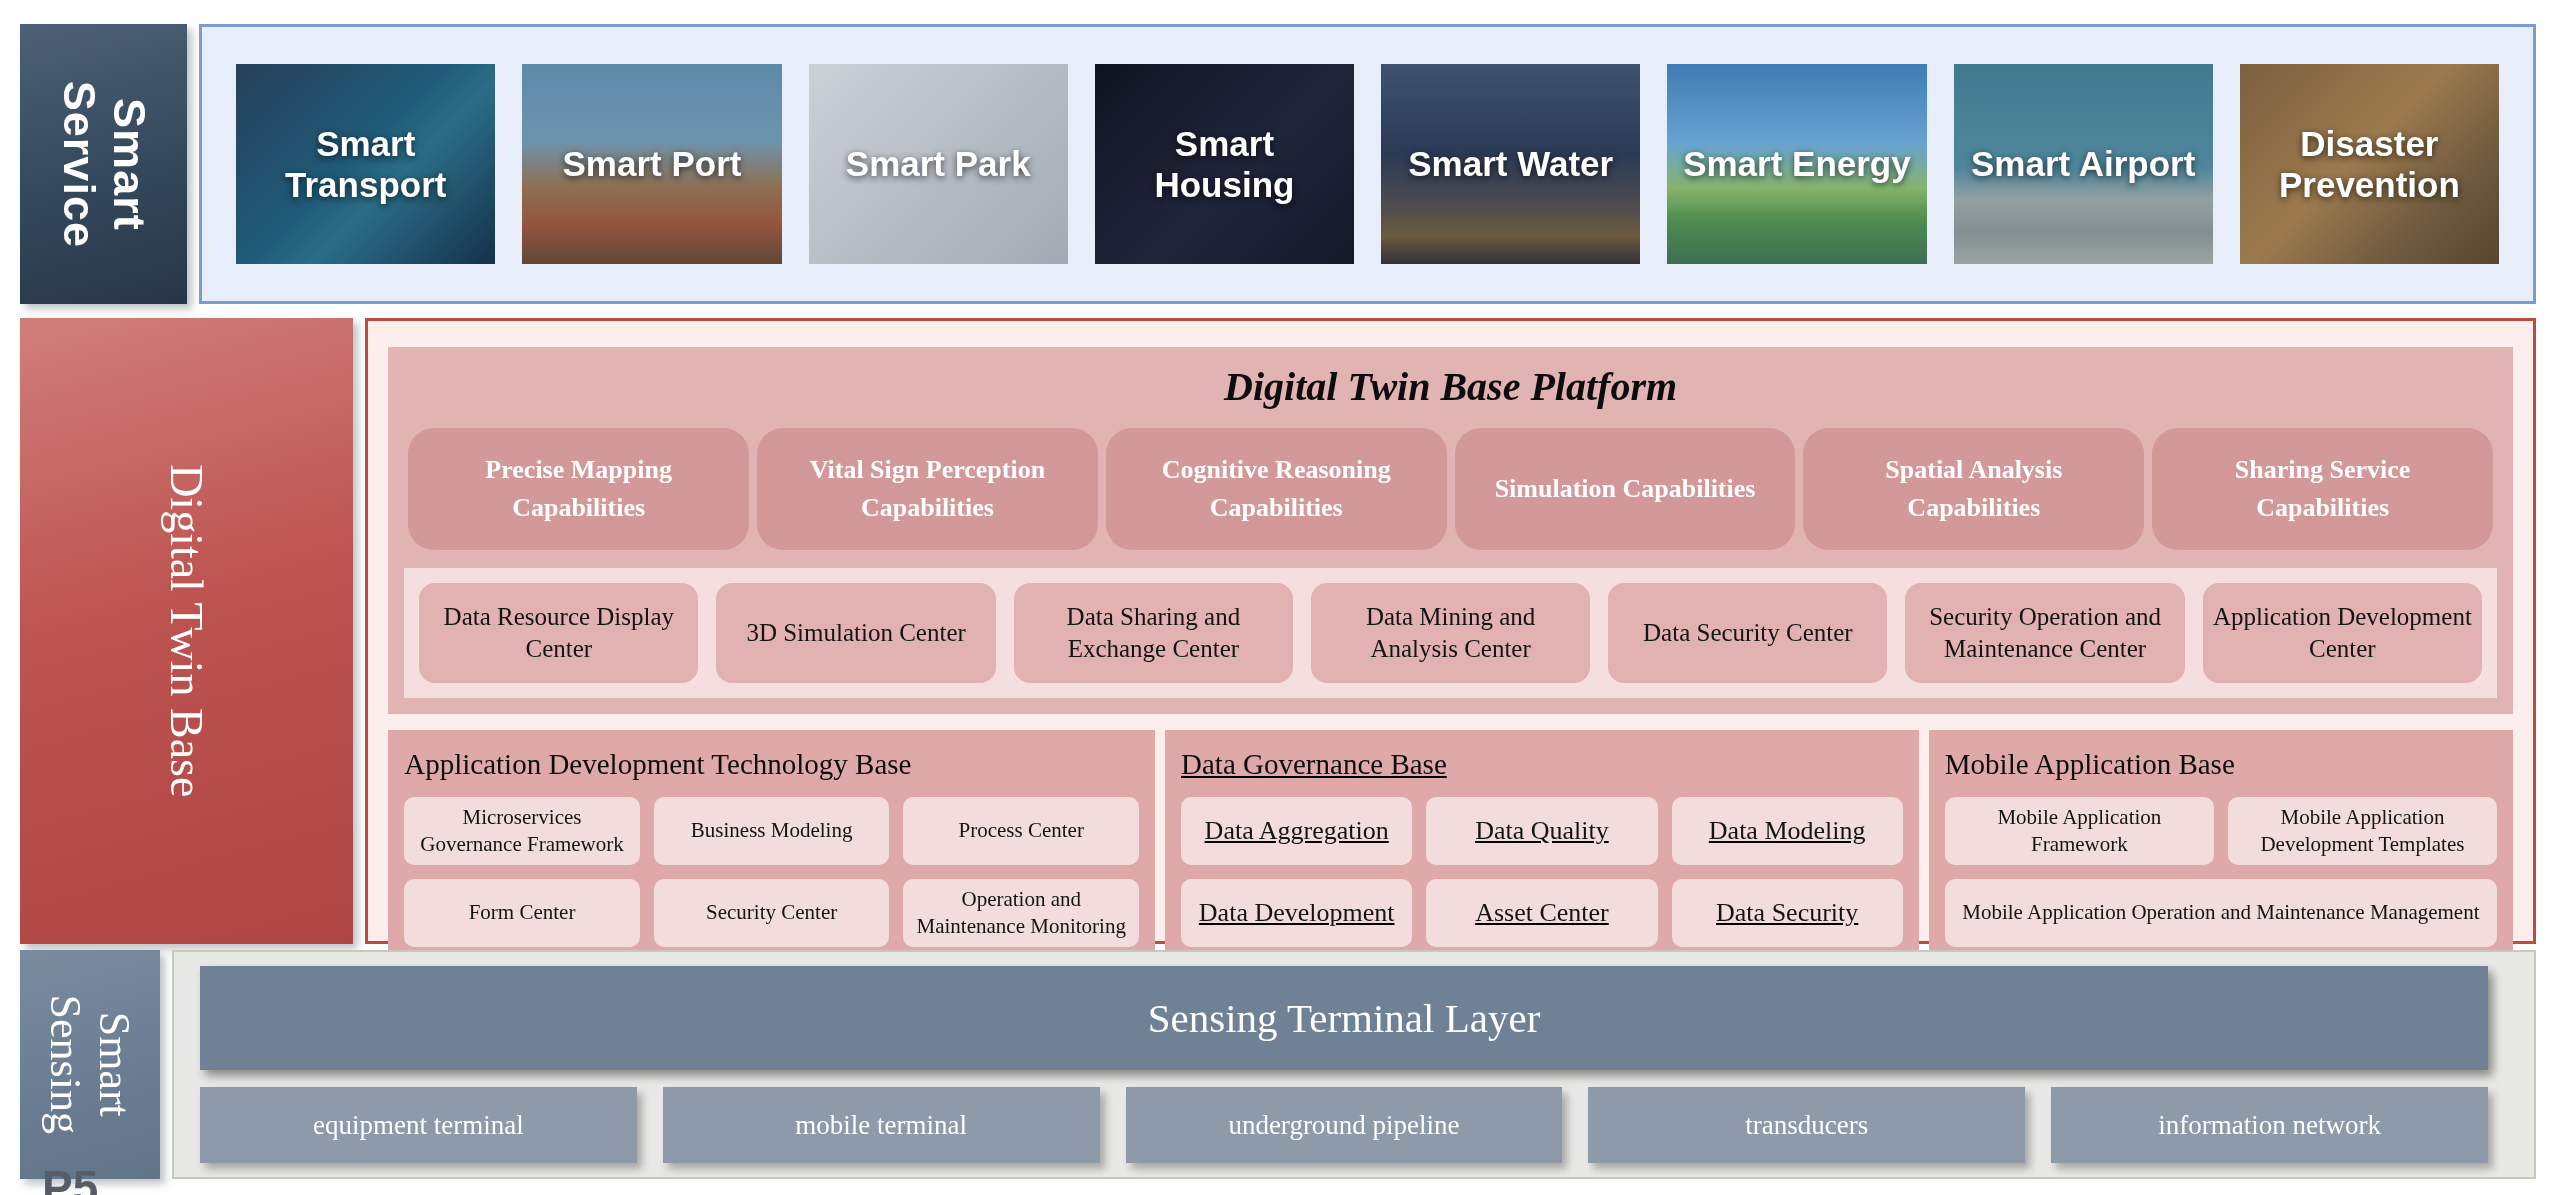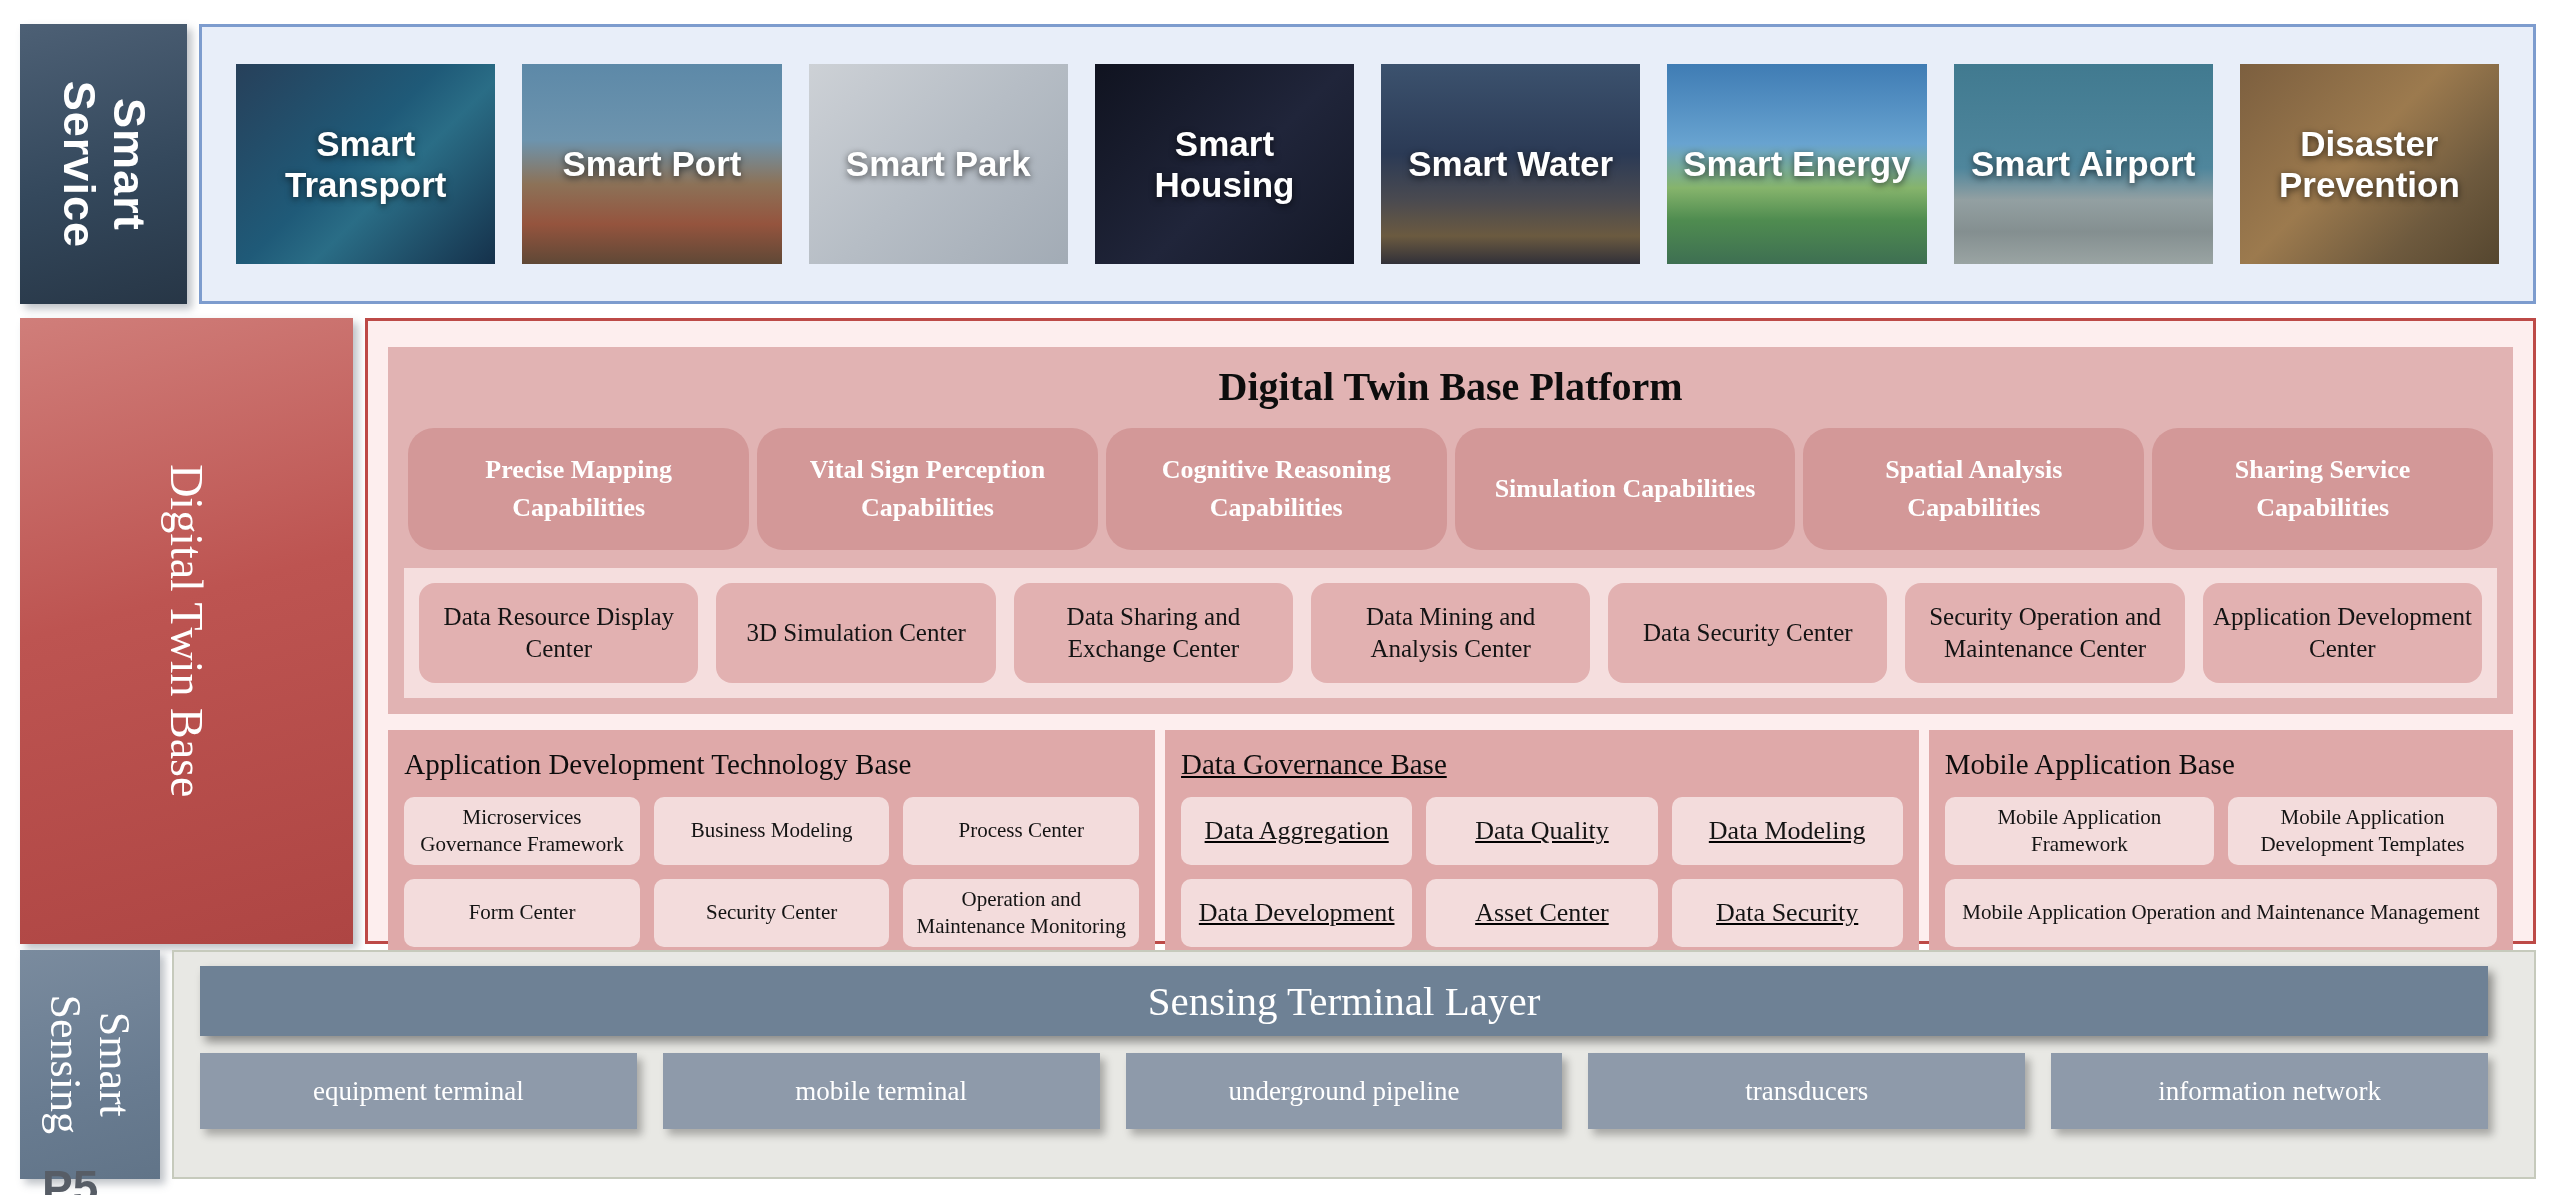--- a/index.html
+++ b/index.html
@@ -50,21 +50,21 @@
   .tile-1 { background:linear-gradient(180deg,#5d89a8 0%,#6d94ae 38%,#8c7258 60%,#95543e 80%,#5f4836 100%); }
   .tile-2 { background:linear-gradient(135deg,#cdd1d6 0%,#b6bdc5 50%,#a2abb5 100%); }
   .tile-3 { background:linear-gradient(135deg,#101320 0%,#20253a 55%,#141827 100%); }
   .tile-4 { background:linear-gradient(180deg,#3c526e 0%,#2b3a55 45%,#4a4a50 68%,#6b5a40 86%,#313039 100%); }
   .tile-5 { background:linear-gradient(180deg,#3f7cb4 0%,#68a3d0 40%,#86b46c 62%,#4f8c50 78%,#3e6f52 100%); }
   .tile-6 { background:linear-gradient(180deg,#417a90 0%,#4f869c 52%,#93a0a2 68%,#848f90 84%,#9aa4a3 100%); }
   .tile-7 { background:linear-gradient(135deg,#7c5f3f 0%,#9c7a4e 45%,#6e5a3e 75%,#55462f 100%); }
 
   
   .platform { margin:26px 20px 0; background:#e1b3b3; padding-bottom:16px; }
-  .platform-title { text-align:center; font-weight:bold; font-size:40px; color:#0d0d0d; padding-top:16px; }
+  .platform-title { text-align:center; font-weight:bold; font-size:40px; color:#0d0d0d; padding-top:16px;font-style:italic; }
   .caps { display:flex; gap:8px; margin:18px 20px 0; }
   .cap {
     flex:1; min-height:122px; background:#d39898; border-radius:26px;
     display:flex; align-items:center; justify-content:center; text-align:center;
     color:#fff; font-weight:bold; font-size:26px; line-height:1.45; padding:8px 20px;
   }
   .centers-strip { margin:18px 16px 0; background:#f5dede; padding:15px; display:flex; gap:18px; }
   .center-box {
     flex:1; min-height:100px; background:#e2b1b1; border-radius:16px;
     display:flex; align-items:center; justify-content:center; text-align:center;
@@ -83,21 +83,21 @@
     display:flex; align-items:center; justify-content:center; text-align:center;
     color:#141414; line-height:1.3; padding:4px 10px;
   }
   .base-adtb .base-item { font-size:21px; }
   .base-dgb .base-item { font-size:26px; }
   .base-mab .base-item { font-size:21px; }
   .base-item.full { grid-column:1 / -1; }
 
   
   .sensing-bar {
-    height:70px; background:#6e8195; box-shadow:5px 6px 9px rgba(0,0,0,.4);
+    height:104px; background:#6e8195; box-shadow:5px 6px 9px rgba(0,0,0,.4);
     display:flex; align-items:center; justify-content:center;
     color:#fff; font-size:41px;
   }
   .terminals { display:flex; gap:26px; margin-top:17px; }
   .terminal {
     flex:1; height:76px; background:#8e9aaa; box-shadow:5px 6px 8px rgba(0,0,0,.28);
     display:flex; align-items:center; justify-content:center;
     color:#fff; font-size:27px;
   }
 

